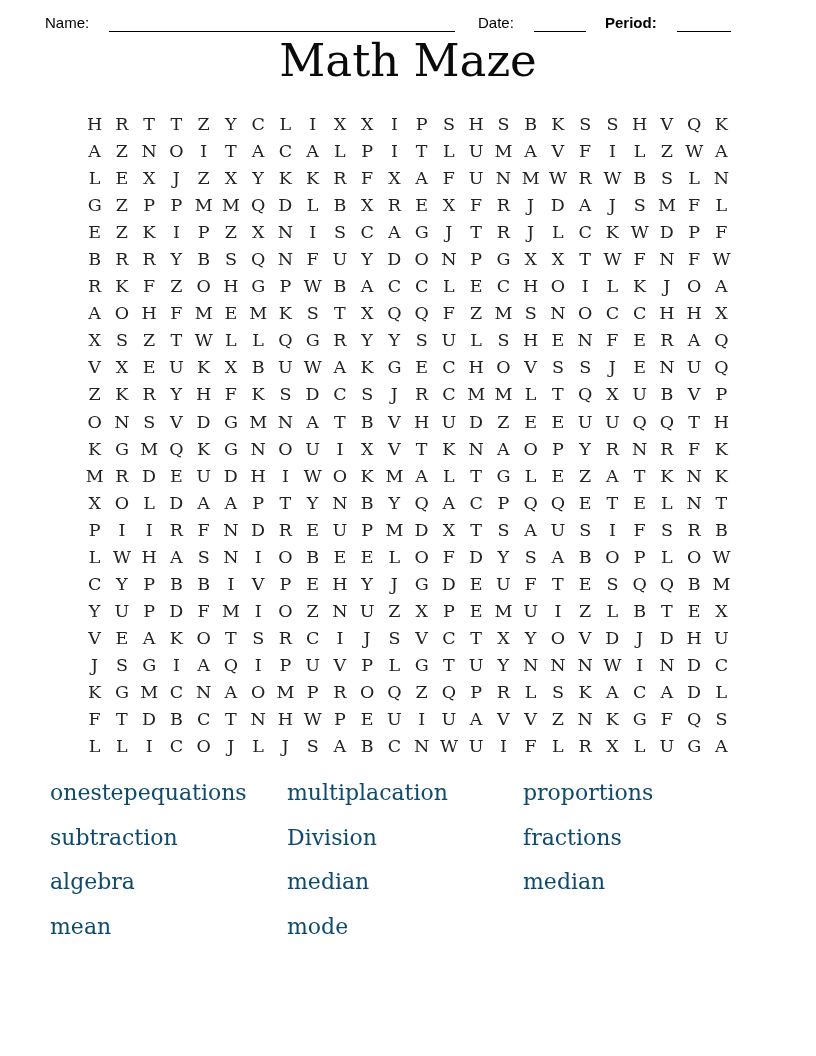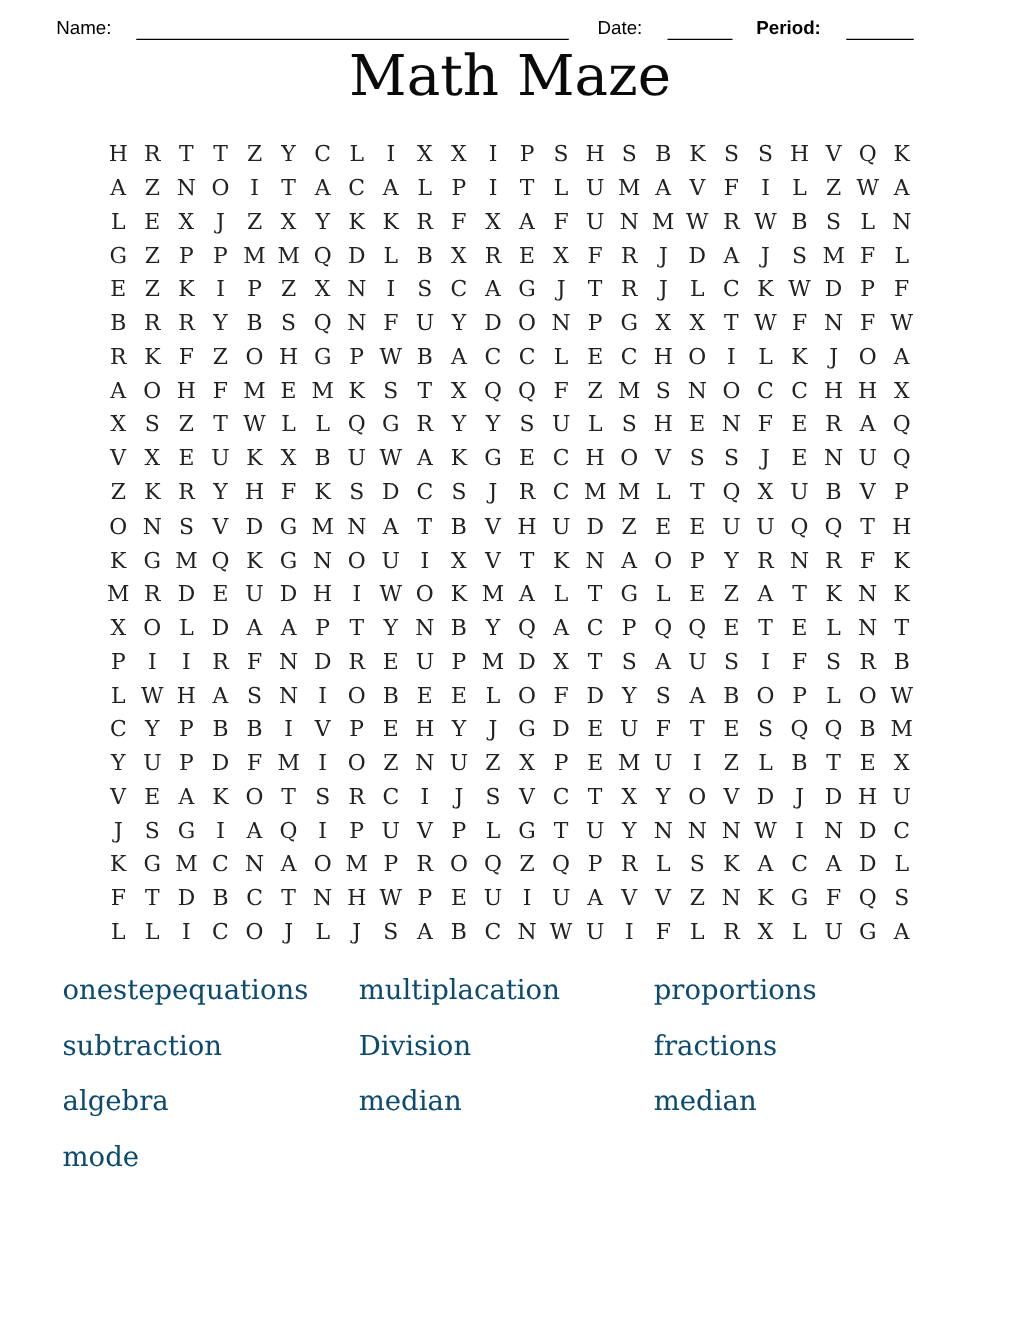--- a/index.html
+++ b/index.html
@@ -739,17 +739,18 @@
   <div class="words" id="word-list">
       <span>onestepequations</span>
       <span>multiplacation</span>
       <span>proportions</span>
       <span>subtraction</span>
       <span>Division</span>
       <span>fractions</span>
       <span>algebra</span>
       <span>median</span>
       <span>median</span>
+      <span>mean</span>
       <span>mode</span>
       <span></span>
     </div>
 
 </div>
 
 </body></html>

